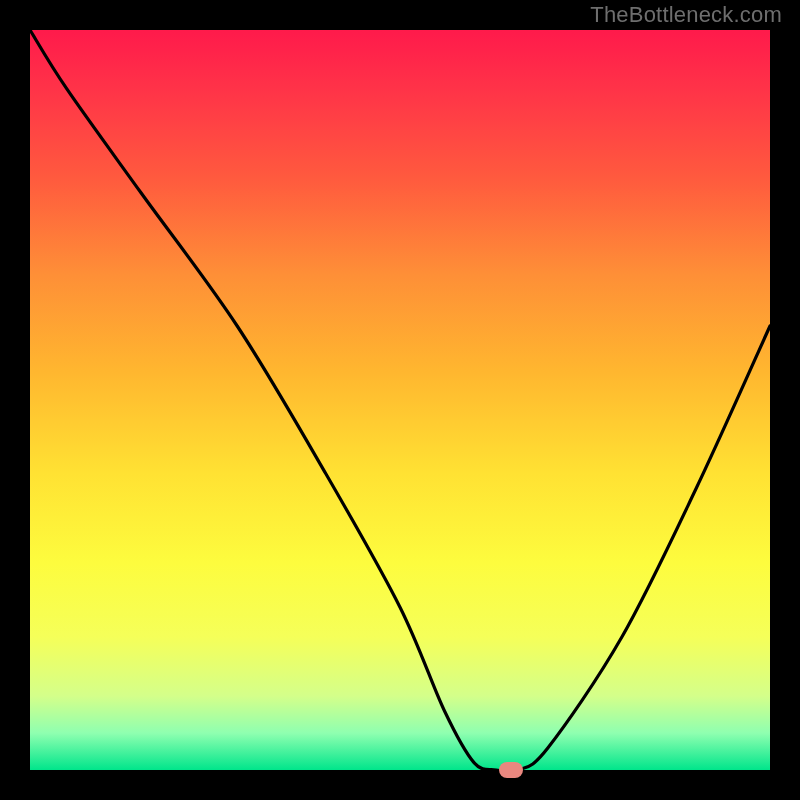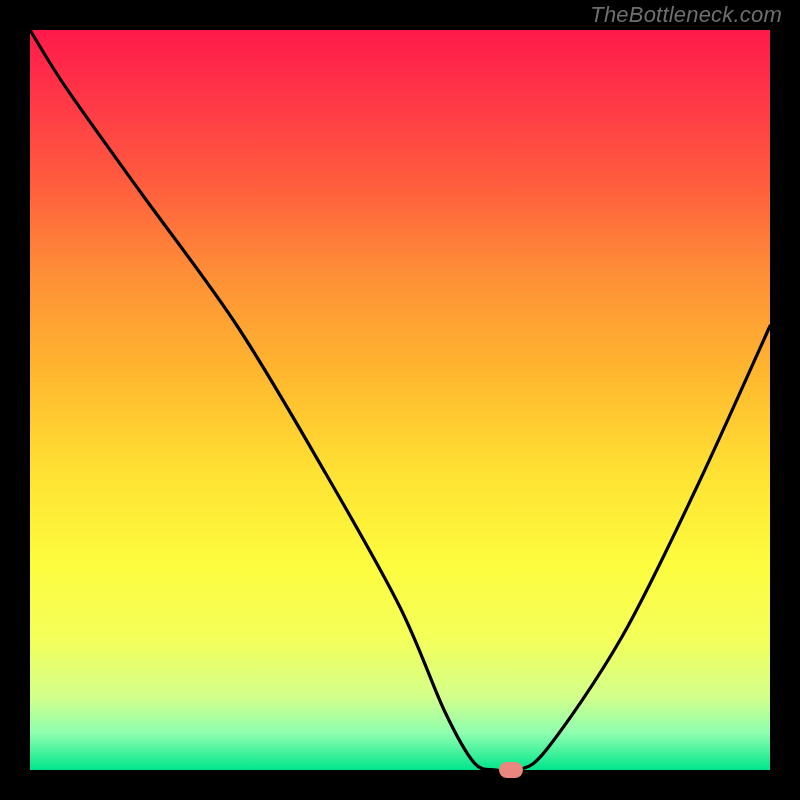--- a/index.html
+++ b/index.html
@@ -8,21 +8,20 @@
     width: 800px;
     height: 800px;
     background: #000;
     font-family: Arial, Helvetica, sans-serif;
     overflow: hidden;
   }
   .container {
     position: relative;
     width: 800px;
     height: 800px;
-    font-style: italic;
   }
   .attribution {
     position: absolute;
     top: 2px;
     right: 18px;
     color: #6e6e6e;
     font-size: 22px;
     font-weight: 500;
     letter-spacing: 0.2px;
   }

